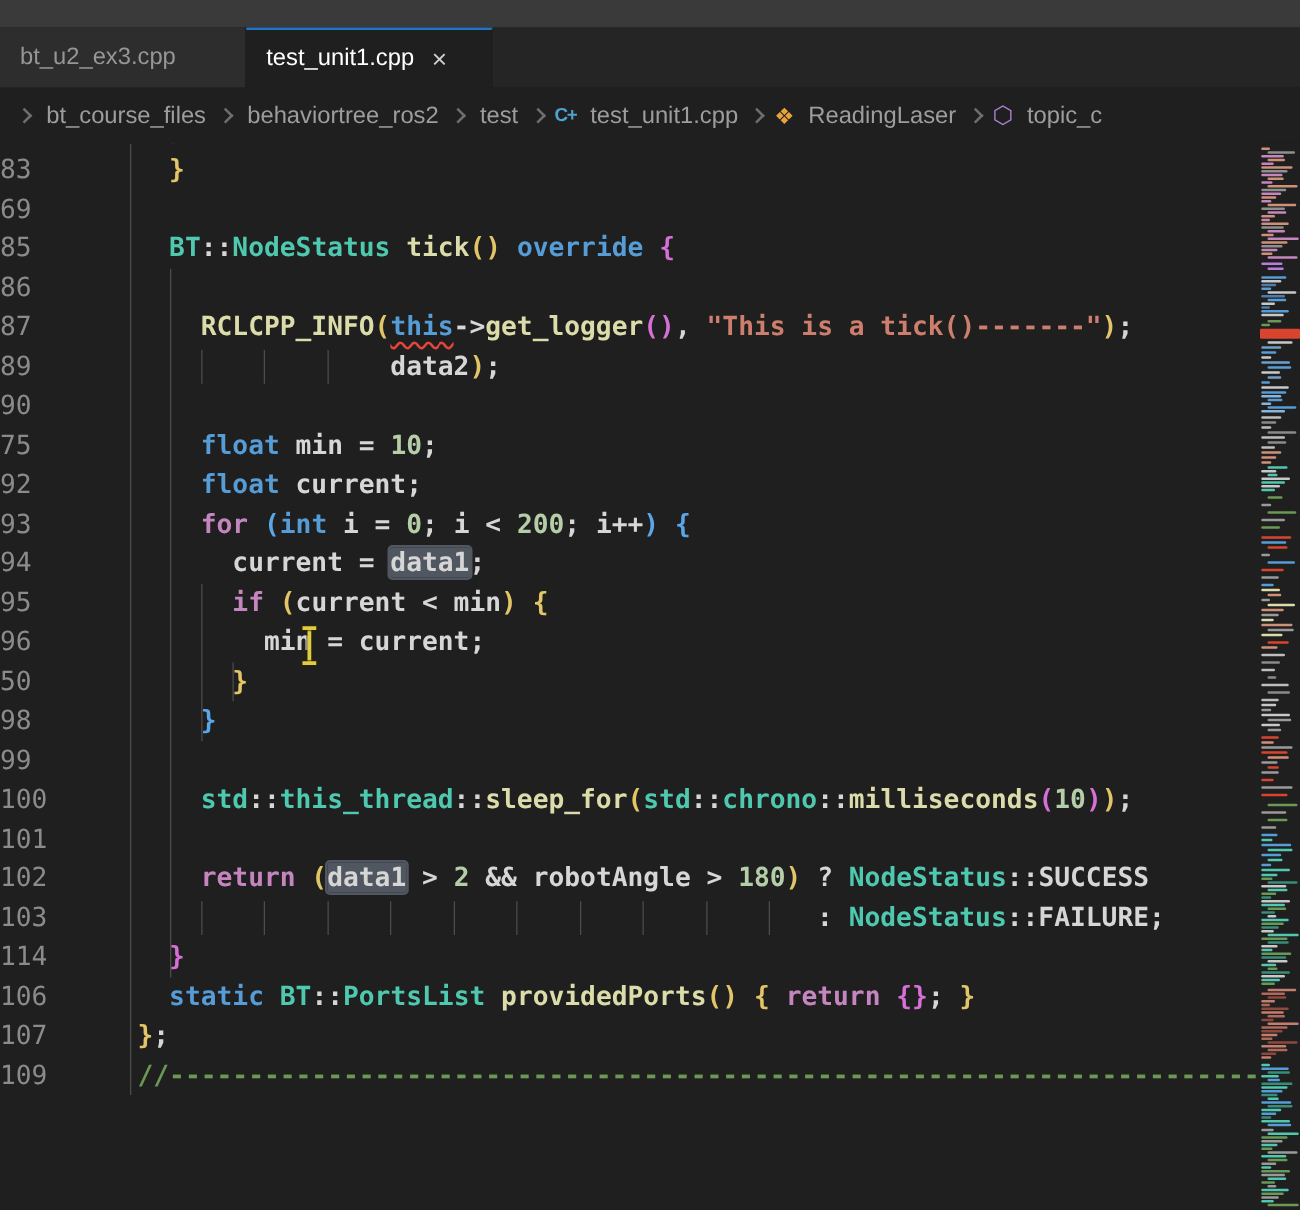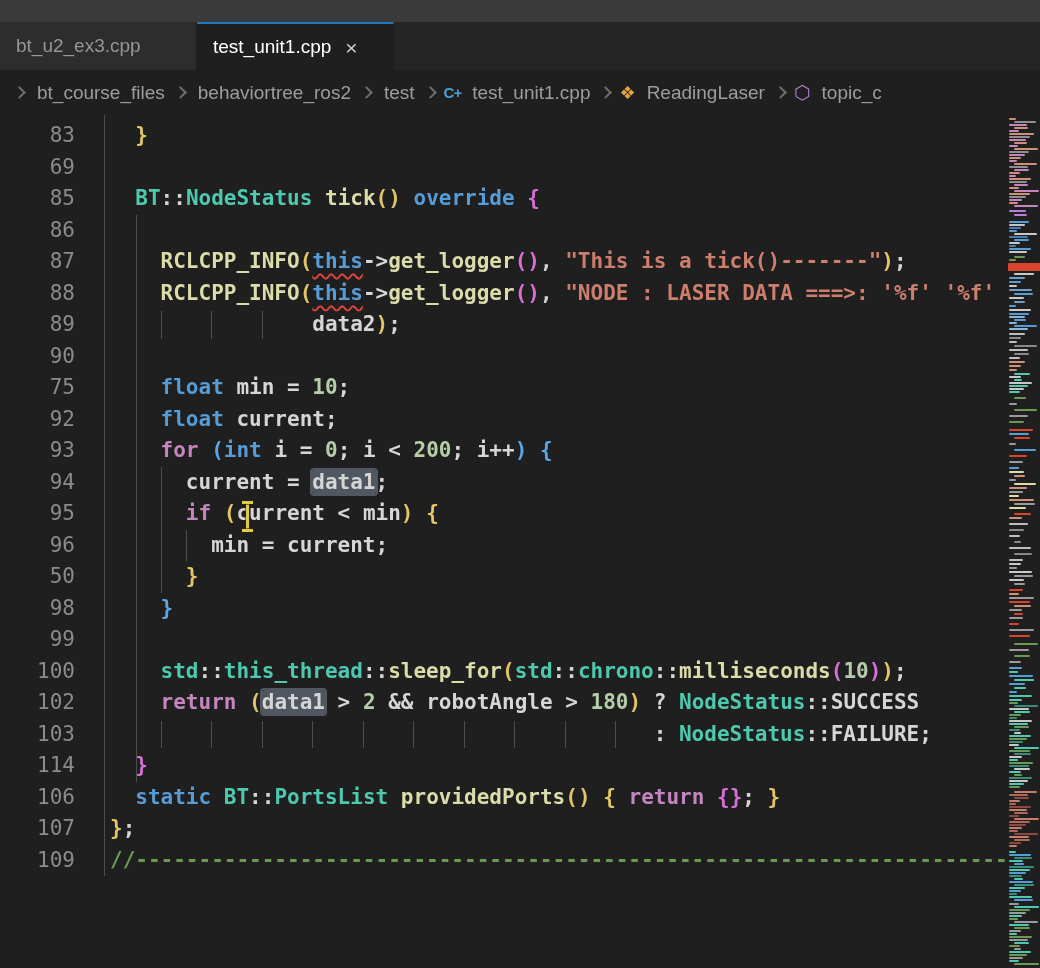--- a/index.html
+++ b/index.html
@@ -24,21 +24,21 @@
   .bicon.cpp { color:#4ea1d3; font-weight:bold; font-size:15px; letter-spacing:-1px; }
   .bicon.class { color:#e8a33d; font-size:18px; }
   .bicon.cube { color:#b180d7; font-size:19px; }
 
   
   .editor { position:absolute; left:0; top:115px; width:1040px; height:853px; overflow:hidden;
     font-family:"DejaVu Sans Mono","Liberation Mono",monospace; font-size:21px; font-weight:600; color:#d6d6d6; }
   .row { height:31.5px; line-height:31.5px; display:flex; position:relative; white-space:pre; }
   .row.partial { height:5px; overflow:hidden; }
   .row.partial .code { position:absolute; bottom:0; left:75px; }
-  .gutter { flex:0 0 75px; text-align:right; padding-right:0; color:#8b8b8b; font-weight:500; }
+  .gutter { flex:0 0 75px; padding-right:0; color:#8b8b8b; font-weight:500; }
   .code { padding-left:35px; }
   .tk.kw  { color:#569cd6; }
   .tk.ctl { color:#c586c0; }
   .tk.type{ color:#4ec9b0; }
   .tk.fn  { color:#dcdcaa; }
   .tk.num { color:#b5cea8; }
   .tk.str { color:#cd7e6c; }
   .tk.cmt { color:#6a9955; }
   .tk.p1  { color:#e2c566; }
   .tk.p2  { color:#d670d6; }
@@ -92,33 +92,33 @@
     <span class="crumb">topic_c</span>
   </div>
 
 <div class="editor" id="editor">
     <div class="row partial"><span class="code"><span class="tk p1">  }</span><span class="tk">    </span><span class="tk str">""</span></span></div>
     <div class="row"><span class="gutter">83</span><span class="code"><span class="tk p1">  }</span></span></div>
     <div class="row"><span class="gutter">69</span><span class="code"></span></div>
     <div class="row"><span class="gutter">85</span><span class="code"><span class="tk">  </span><span class="tk type">BT</span><span class="tk">::</span><span class="tk type">NodeStatus</span><span class="tk"> </span><span class="tk fn">tick</span><span class="tk p1">()</span><span class="tk"> </span><span class="tk kw">override</span><span class="tk"> </span><span class="tk p2">{</span></span></div>
     <div class="row"><span class="gutter">86</span><span class="code"></span></div>
     <div class="row"><span class="gutter">87</span><span class="code"><span class="tk">    </span><span class="tk fn">RCLCPP_INFO</span><span class="tk p1">(</span><span class="tk kw err">this</span><span class="tk">-&gt;</span><span class="tk fn">get_logger</span><span class="tk p2">()</span><span class="tk">, </span><span class="tk str">"This is a tick()-------"</span><span class="tk p1">)</span><span class="tk">;</span></span></div>
-    <div class="row"><span class="gutter">88</span><span class="code"><span class="tk">    </span><span class="tk fn">RCLCPP_INFO</span><span class="tk p1">(</span><span class="tk kw err">this</span><span class="tk">-&gt;</span><span class="tk fn">get_logger</span><span class="tk p2">()</span><span class="tk">, </span><span class="tk str">"NODE : LASER DATA ===&gt;: '%f' '%f'</span></span></div>
     <div class="row"><span class="gutter">89</span><span class="code"><span class="tk">                </span><span class="tk">data2</span><span class="tk p1">)</span><span class="tk">;</span></span><span class="ig" style="left: 161px;"></span><span class="ig" style="left: 211px;"></span><span class="ig" style="left: 262px;"></span></div>
     <div class="row"><span class="gutter">90</span><span class="code"></span></div>
     <div class="row"><span class="gutter">75</span><span class="code"><span class="tk">    </span><span class="tk kw">float</span><span class="tk"> min </span><span class="tk">= </span><span class="tk num">10</span><span class="tk">;</span></span></div>
     <div class="row"><span class="gutter">92</span><span class="code"><span class="tk">    </span><span class="tk kw">float</span><span class="tk"> current</span><span class="tk">;</span></span></div>
     <div class="row"><span class="gutter">93</span><span class="code"><span class="tk">    </span><span class="tk ctl">for</span><span class="tk"> </span><span class="tk p3">(</span><span class="tk kw">int</span><span class="tk"> i = </span><span class="tk num">0</span><span class="tk">; i &lt; </span><span class="tk num">200</span><span class="tk">; i++</span><span class="tk p3">)</span><span class="tk"> </span><span class="tk p3">{</span></span></div>
     <div class="row"><span class="gutter">94</span><span class="code"><span class="tk">      </span><span class="tk">current = </span><span class="tk hl">data1</span><span class="tk">;</span></span></div>
     <div class="row"><span class="gutter">95</span><span class="code"><span class="tk">      </span><span class="tk ctl">if</span><span class="tk"> </span><span class="tk p1">(</span><span class="tk">current &lt; min</span><span class="tk p1">)</span><span class="tk"> </span><span class="tk p1">{</span></span></div>
     <div class="row"><span class="gutter">96</span><span class="code"><span class="tk">        </span><span class="tk">min = current</span><span class="tk">;</span></span></div>
     <div class="row"><span class="gutter">50</span><span class="code"><span class="tk">      </span><span class="tk p1">}</span></span></div>
     <div class="row"><span class="gutter">98</span><span class="code"><span class="tk">    </span><span class="tk p3">}</span></span></div>
     <div class="row"><span class="gutter">99</span><span class="code"></span></div>
     <div class="row"><span class="gutter">100</span><span class="code"><span class="tk">    </span><span class="tk type">std</span><span class="tk">::</span><span class="tk type">this_thread</span><span class="tk">::</span><span class="tk fn">sleep_for</span><span class="tk p1">(</span><span class="tk type">std</span><span class="tk">::</span><span class="tk type">chrono</span><span class="tk">::</span><span class="tk fn">milliseconds</span><span class="tk p2">(</span><span class="tk num">10</span><span class="tk p2">)</span><span class="tk p1">)</span><span class="tk">;</span></span></div>
+    <div class="row"><span class="gutter">101</span><span class="code"></span></div>
     <div class="row"><span class="gutter">102</span><span class="code"><span class="tk">    </span><span class="tk ctl">return</span><span class="tk"> </span><span class="tk p1">(</span><span class="tk hl">data1</span><span class="tk"> &gt; </span><span class="tk num">2</span><span class="tk"> &amp;&amp; robotAngle &gt; </span><span class="tk num">180</span><span class="tk p1">)</span><span class="tk"> ? </span><span class="tk type">NodeStatus</span><span class="tk">::</span><span class="tk">SUCCESS</span></span></div>
     <div class="row"><span class="gutter">103</span><span class="code"><span class="tk">                                           </span><span class="tk">: </span><span class="tk type">NodeStatus</span><span class="tk">::</span><span class="tk">FAILURE</span><span class="tk">;</span></span><span class="ig" style="left: 161px;"></span><span class="ig" style="left: 211px;"></span><span class="ig" style="left: 262px;"></span><span class="ig" style="left: 312px;"></span><span class="ig" style="left: 363px;"></span><span class="ig" style="left: 413px;"></span><span class="ig" style="left: 464px;"></span><span class="ig" style="left: 514px;"></span><span class="ig" style="left: 565px;"></span><span class="ig" style="left: 615px;"></span></div>
     <div class="row"><span class="gutter">114</span><span class="code"><span class="tk">  </span><span class="tk p2">}</span></span></div>
     <div class="row"><span class="gutter">106</span><span class="code"><span class="tk">  </span><span class="tk kw">static</span><span class="tk"> </span><span class="tk type">BT</span><span class="tk">::</span><span class="tk type">PortsList</span><span class="tk"> </span><span class="tk fn">providedPorts</span><span class="tk p1">()</span><span class="tk"> </span><span class="tk p1">{</span><span class="tk"> </span><span class="tk ctl">return</span><span class="tk"> </span><span class="tk p2">{}</span><span class="tk">; </span><span class="tk p1">}</span></span></div>
     <div class="row"><span class="gutter">107</span><span class="code"><span class="tk p1">}</span><span class="tk">;</span></span></div>
     <div class="row"><span class="gutter">109</span><span class="code"><span class="tk cmt">//----------------------------------------------------------------------</span></span></div>
     <div class="bguide" style="left: 104px; top: 0px; height: 761px;"></div>
     <div class="bguide" style="left: 136px; top: 99.5px; height: 567px;"></div>
     <div class="bguide" style="left: 161px; top: 351.5px; height: 126px;"></div>
     <div class="bguide" style="left: 186px; top: 414.5px; height: 31.5px;"></div>

